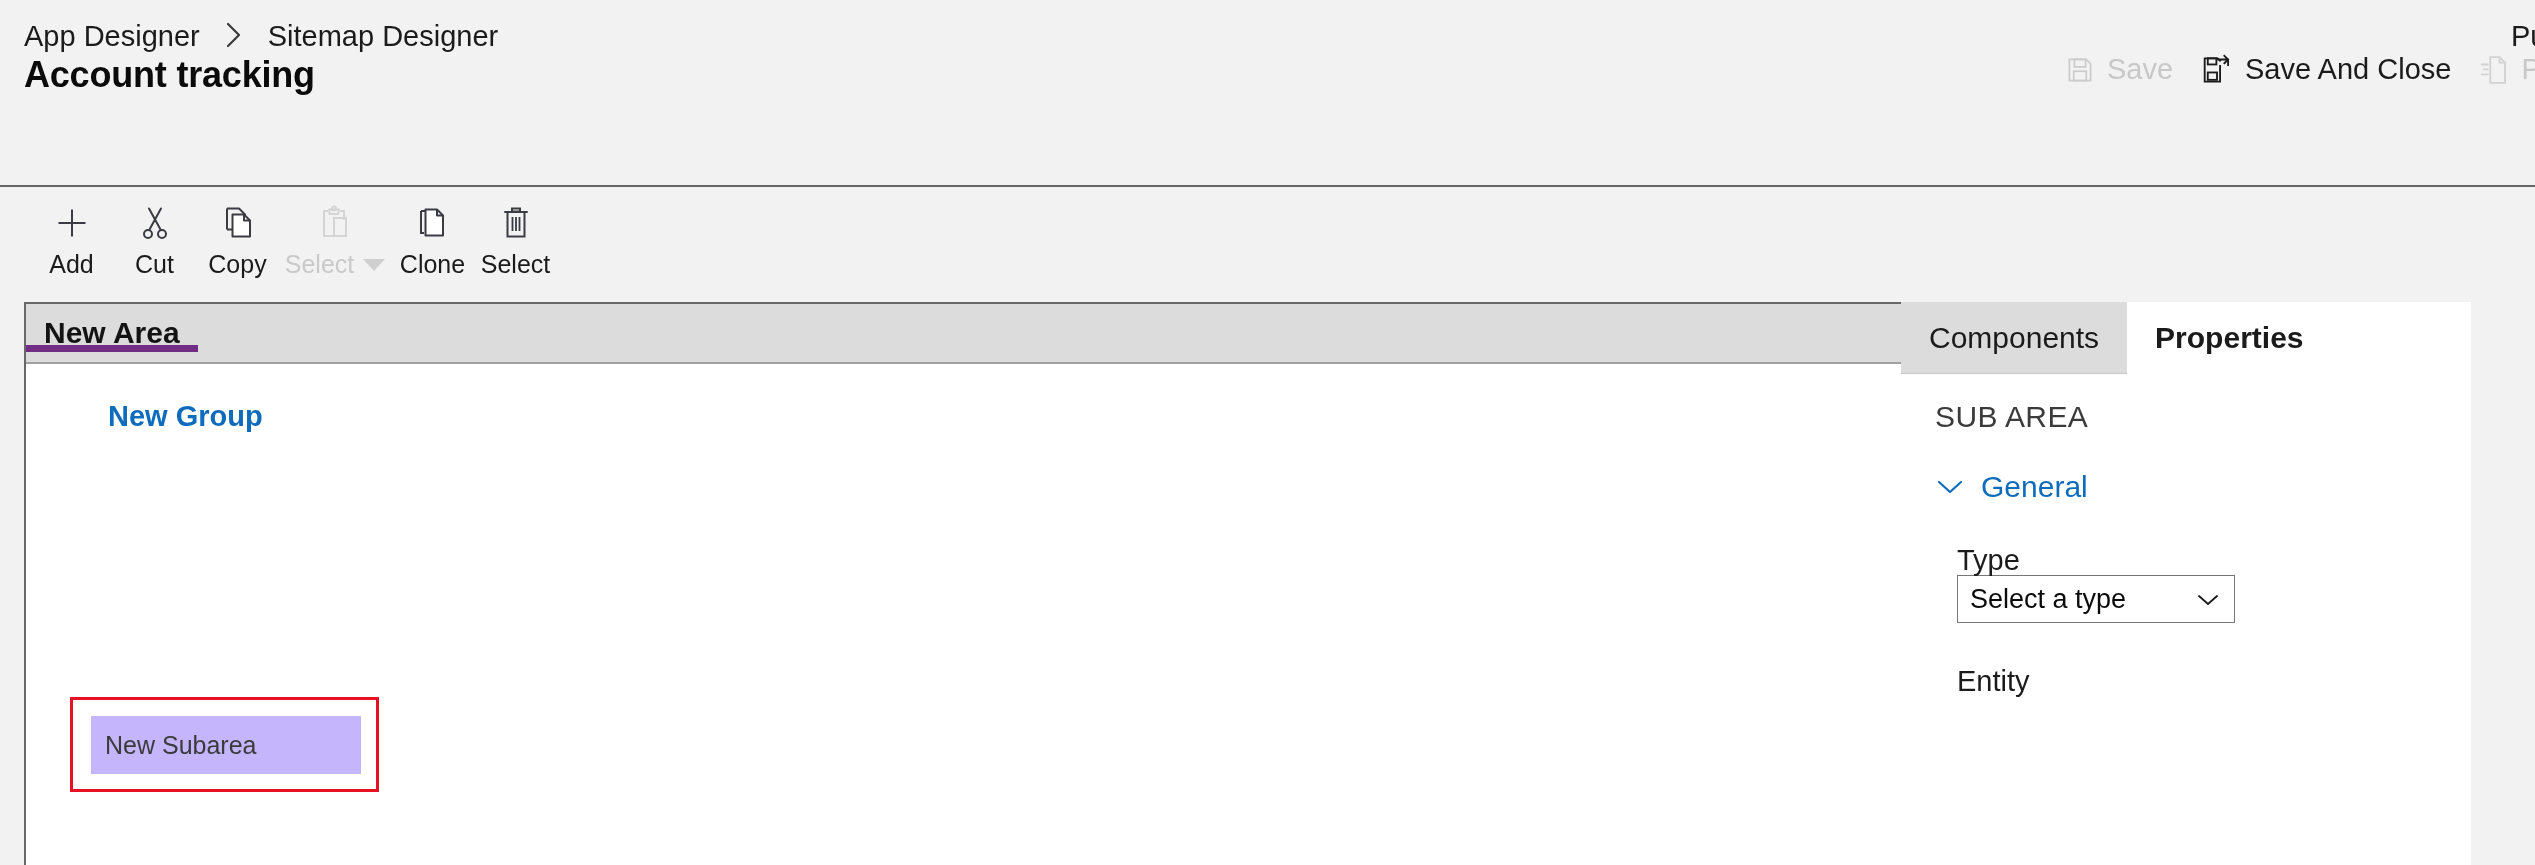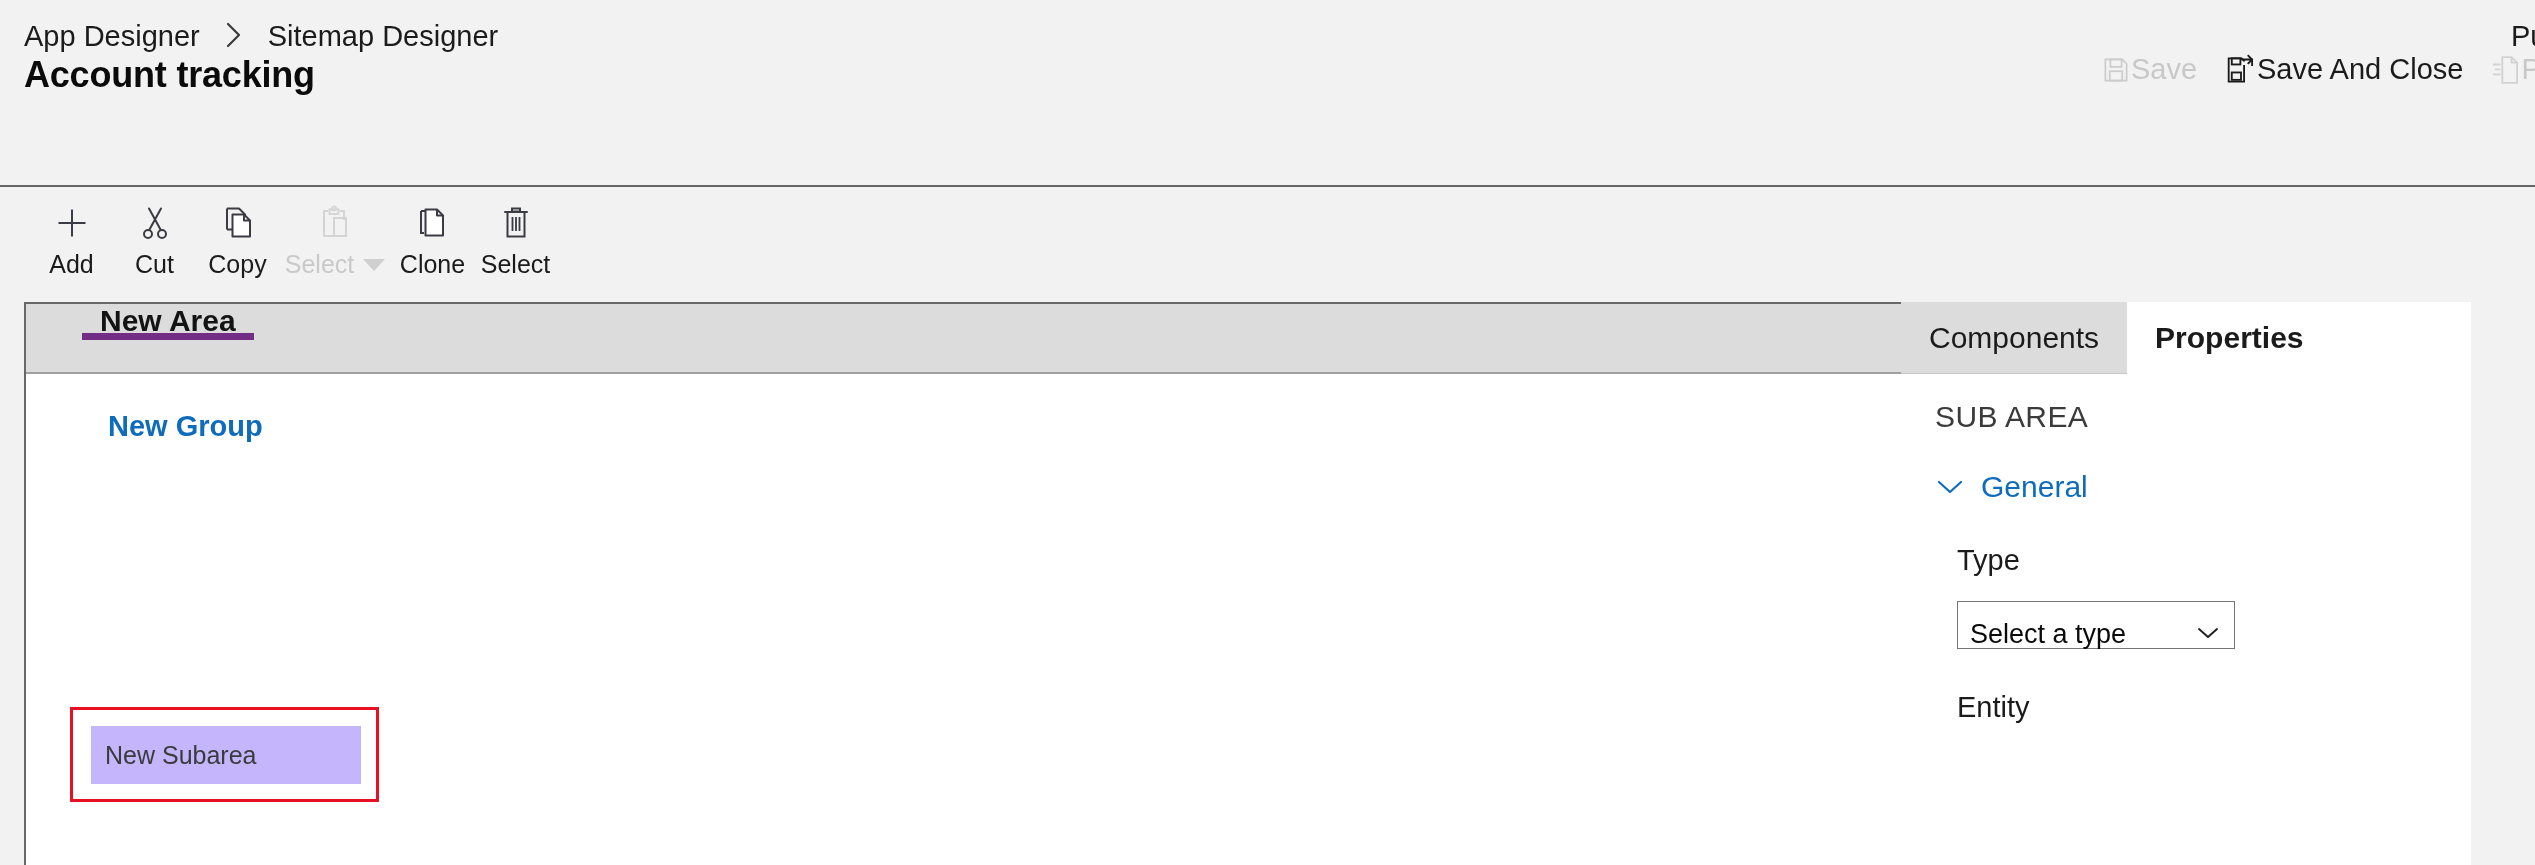--- a/index.html
+++ b/index.html
@@ -69,21 +69,21 @@
     right: -52px;
     top: 47px;
     display: flex;
     align-items: center;
     gap: 0px;
     white-space: nowrap;
   }
   .cmd {
     display: flex;
     align-items: center;
-    gap: 0;
+    gap: 12px;
     padding: 6px 14px;
     font-size: 29px;
     color: #1b1b1b;
     background: transparent;
     border: none;
     cursor: pointer;
     white-space: nowrap;
     font-family: inherit;
   }
   .cmd.disabled { color: #c8c8c8; cursor: default; }
@@ -156,26 +156,25 @@
     top: 0;
     width: 1914px;
     height: 563px;
     background: #ffffff;
     border: 2px solid #686868;
     border-bottom: none;
     overflow: hidden;
   }
 
   .area-tabstrip {
-    height: 70px;
+    height: 60px;
     background: #dcdcdc;
     border-bottom: 2px solid #a0a0a0;
     display: flex;
-    align-items: flex-start;
-    padding-left: 56px;
+    align-items: center;
   }
   .area-tab {
     position: relative;
     display: flex;
     align-items: center;
     padding: 0 18px;
     font-size: 30px;
     font-weight: 600;
     color: #131313;
     cursor: pointer;
@@ -295,27 +294,26 @@
 
   .field { padding-left: 56px; }
   .field-label {
     font-size: 29px;
     color: #1b1b1b;
     line-height: 1;
     margin-top: 44px;
   }
 
   .select-box {
-    margin-top: 26px;
     width: 278px;
     height: 48px;
     border: 1px solid #767676;
     background: #ffffff;
     display: flex;
-    align-items: flex-end;
+    align-items: center;
     justify-content: space-between;
     padding: 0 14px 0 12px;
     cursor: pointer;
     font-size: 27px;
     color: #0b0b0b;
   }
   .select-box .sel-text { line-height: 1; white-space: nowrap; }
 </style>
 </head>
 <body>

